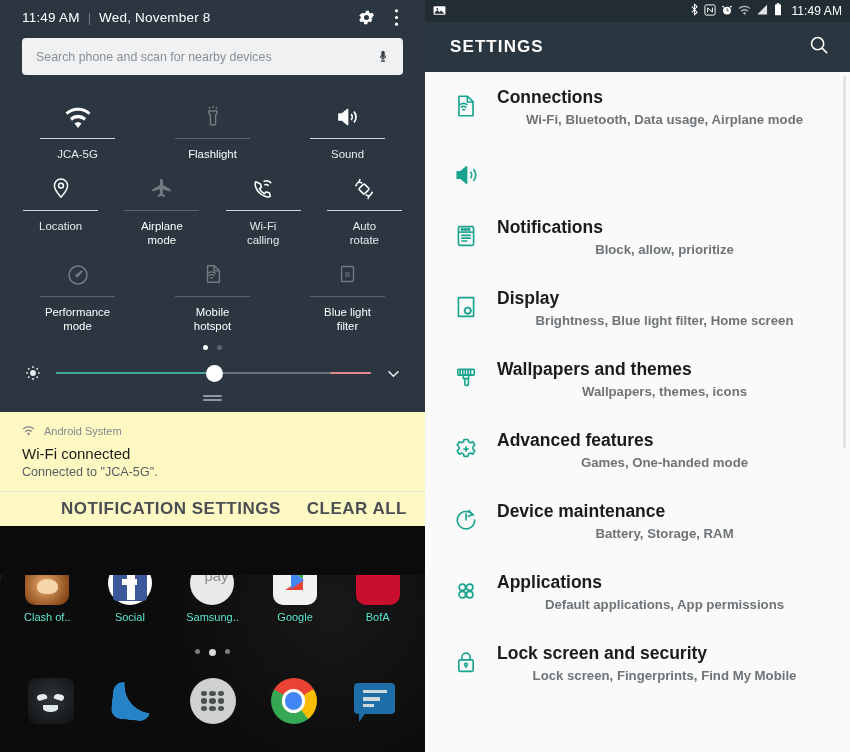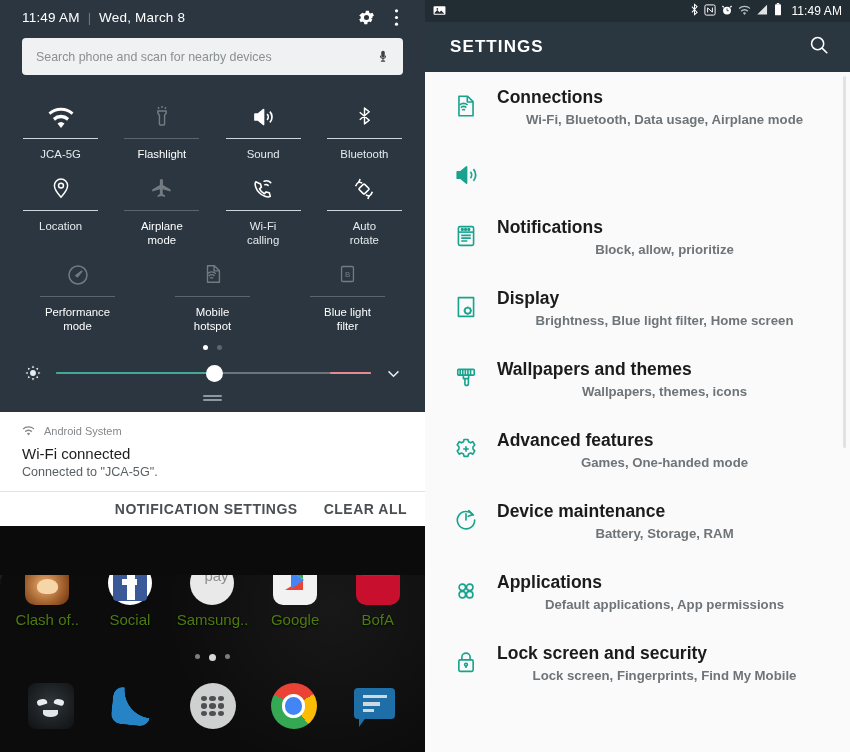--- a/index.html
+++ b/index.html
@@ -46,40 +46,40 @@
   .sfill { position:absolute; left:0; width:50%; height:2px; background:#44a79a; border-radius:2px; }
   .send { position:absolute; right:0; width:13%; height:2px; background:#e68a92; border-radius:2px; }
   .sthumb { position:absolute; left:50%; width:17px; height:17px; margin-left:-8px; border-radius:50%; background:#fff; }
   .chev { width:24px; height:24px; display:flex; align-items:center; justify-content:center; cursor:pointer; }
 
   .grabber { display:flex; justify-content:center; padding:7px 0 9px 0; }
   .grabber .g { width:19px; }
   .grabber .g div { height:2px; background:#8e989f; margin-bottom:2px; border-radius:1px; }
 
   
-  .notif { background:#ffffff; padding:10px 0 0 0; }
+  .notif { background:#fef9c3; padding:10px 0 0 0; }
   .notif-head { display:flex; align-items:center; padding:0 22px 0 22px; height:18px; }
   .notif-head .nlbl { color:#83888c; font-size:11px; margin-left:9px; }
   .notif-title { color:#1d1d1d; font-size:15px; padding:5px 22px 0 22px; }
   .notif-body { color:#5a5f63; font-size:12.6px; padding:3px 22px 12px 22px; }
   .notif-actions { border-top:1px solid #e2e3e4; display:flex; justify-content:flex-end; align-items:center; height:35px; padding-right:18px; gap:26px; }
-  .notif-actions span { color:#4a4f53; font-size:14px; font-weight:bold; letter-spacing:.5px; cursor:pointer; }
+  .notif-actions span { color:#4a4f53; font-size:17px; font-weight:bold; letter-spacing:.5px; cursor:pointer; }
 
   
   .home { position:absolute; left:0; right:0; bottom:0; top:575px; background:#0d0d0d; overflow:hidden; }
   .home::before { content:""; position:absolute; inset:0;
      background:
       linear-gradient(115deg, rgba(255,255,255,.045) 0 2px, transparent 2px 170px),
       linear-gradient(100deg, rgba(255,255,255,.03) 0 2px, transparent 2px 260px),
       radial-gradient(circle at 78% 18%, rgba(255,255,255,.05), transparent 46%),
       #0c0c0c; }
   .apps { position:relative; display:flex; padding:0 6px; }
   .app { flex:1; display:flex; flex-direction:column; align-items:center; cursor:pointer; }
   .app .aic { width:44px; height:44px; border-radius:10px; margin-top:-14px; overflow:hidden; position:relative; }
-  .app .albl { color:#4d7c0f; font-size:15px; margin-top:6px; text-shadow:0 1px 2px #000; }
+  .app .albl { color:#5eead4; font-size:11px; margin-top:6px; text-shadow:0 1px 2px #000; }
 
   .hdots { position:relative; display:flex; justify-content:center; gap:9px; margin-top:26px; }
   .hdots i { width:5px; height:5px; border-radius:50%; background:#7d7d7d; }
   .hdots i.big { width:7px; height:7px; background:#d8d8d8; }
 
   .dock { position:relative; display:flex; padding:0 10px; margin-top:22px; }
   .dk { flex:1; display:flex; justify-content:center; cursor:pointer; }
   .dk .dic { width:46px; height:46px; position:relative; }
 
   
@@ -201,21 +201,21 @@
             </div>
           </div>
         </div>
     </div>
 
     <div class="qs-panel">
 
       <div class="qs-topbar">
         <span class="qs-time">11:49 AM</span>
         <span class="qs-sep">|</span>
-        <span class="qs-date">Wed, March 8</span>
+        <span class="qs-date">Wed, November 8</span>
         <span class="qs-topbar-spacer"></span>
         <span class="qs-icon-btn">
           <svg width="19" height="19" viewBox="0 0 24 24" fill="#ffffff">
               <path d="M19.4 13a7.6 7.6 0 0 0 0-2l2-1.6-1.9-3.3-2.4 1a7.5 7.5 0 0 0-1.7-1l-.4-2.6h-3.8l-.4 2.6a7.5 7.5 0 0 0-1.7 1l-2.4-1L2.8 9.4l2 1.6a7.6 7.6 0 0 0 0 2l-2 1.6 1.9 3.3 2.4-1c.5.4 1.1.8 1.7 1l.4 2.6h3.8l.4-2.6c.6-.2 1.2-.6 1.7-1l2.4 1 1.9-3.3-2-1.6zM12 15.2A3.2 3.2 0 1 1 12 8.8a3.2 3.2 0 0 1 0 6.4z"></path>
             </svg>
         </span>
         <span class="qs-icon-btn">
           <svg width="5" height="19" viewBox="0 0 6 22" fill="#ffffff">
               <circle cx="3" cy="3" r="1.9"></circle>
               <circle cx="3" cy="11" r="1.9"></circle>
@@ -267,31 +267,20 @@
               <span class="ic">
                 <svg width="25" height="24" viewBox="0 0 24 24">
                   <g fill="none" stroke="#ffffff" stroke-width="1.7" stroke-linejoin="round">
                     <path d="M3.5 9h3.3L12 4.6v14.8L6.8 15H3.5z" fill="#ffffff"></path>
                     <path d="M15.6 9.2a4 4 0 0 1 0 5.6M18.4 6.6a8 8 0 0 1 0 10.8"></path>
                   </g>
                 </svg>
               </span>
               <span class="bar"></span>
               <span class="lbl">Sound</span>
-            </div>
-            <div class="tile">
-              <span class="ic">
-                <svg width="19" height="26" viewBox="0 0 24 24">
-                  <g fill="none" stroke="#ffffff" stroke-width="1.8" stroke-linejoin="round">
-                    <path d="M6 7.2L18 17.4 12 22V2l6 4.6L6 16.8"></path>
-                  </g>
-                </svg>
-              </span>
-              <span class="bar"></span>
-              <span class="lbl">Bluetooth</span>
             </div>
           </div>
         <div class="tile-row">
             <div class="tile">
               <span class="ic">
                 <svg width="22" height="26" viewBox="0 0 24 24">
                   <g fill="none" stroke="#ffffff" stroke-width="1.6">
                     <path d="M12 22s7.2-7.6 7.2-12.6A7.2 7.2 0 0 0 4.8 9.4C4.8 14.4 12 22 12 22z"></path>
                     <circle cx="12" cy="9.4" r="2.7"></circle>
                   </g>

